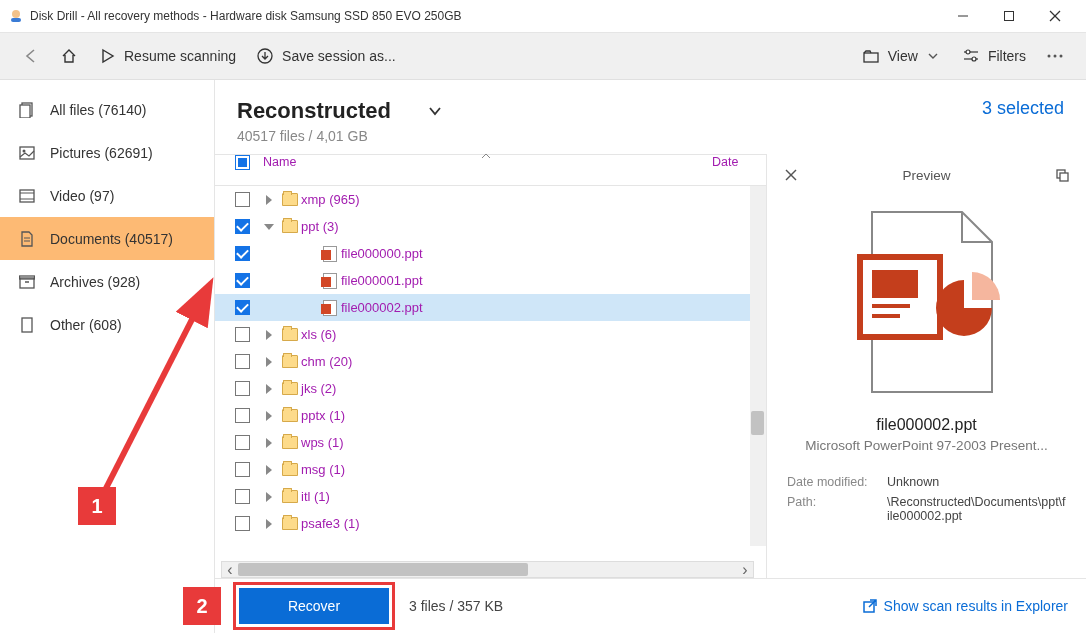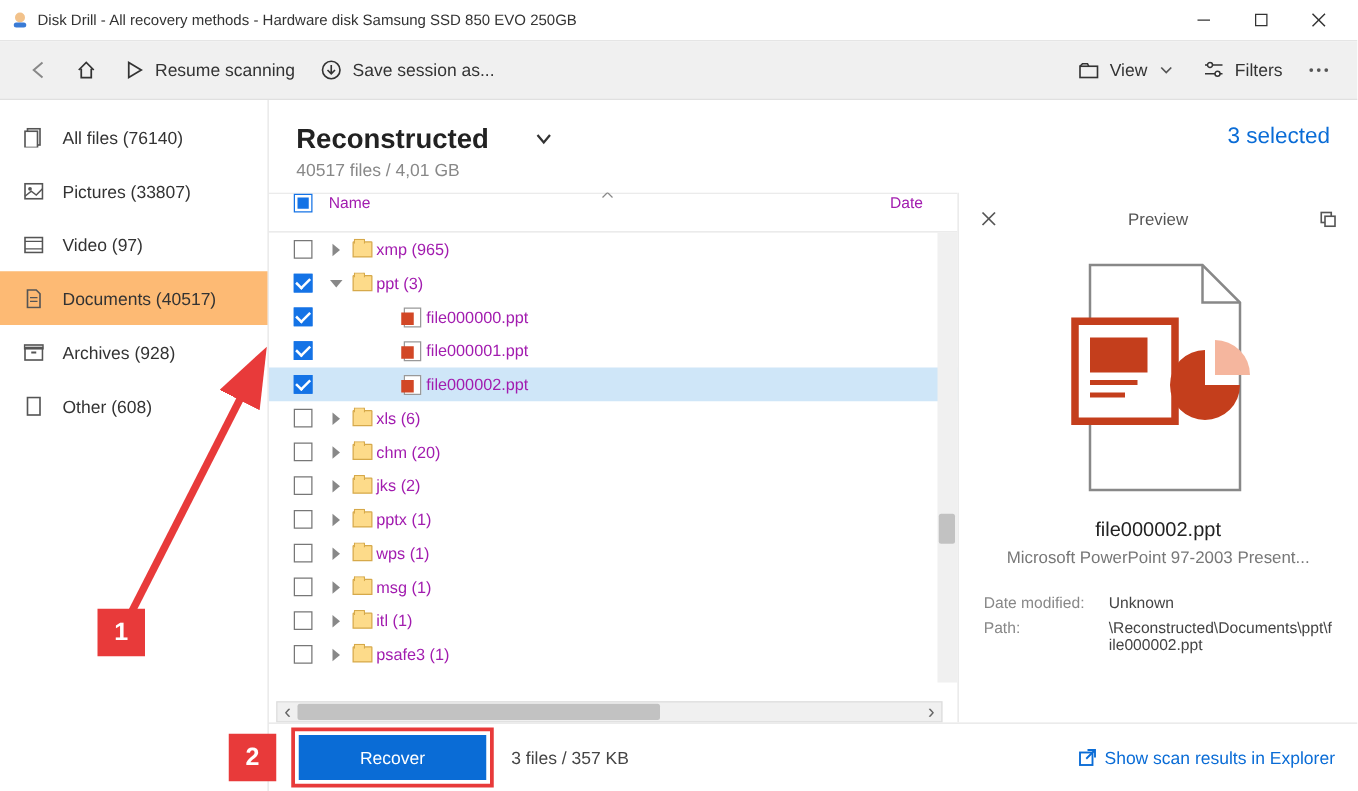--- a/index.html
+++ b/index.html
@@ -210,21 +210,21 @@
       <span>All files (76140)</span>
     </div>
     <div class="sidebar-item">
       <span class="sicon">
           <svg width="16" height="14">
             <rect x="1" y="1" width="14" height="12" fill="none" stroke="#555" stroke-width="1.3"></rect>
             <circle cx="5" cy="5" r="1.5" fill="#555"></circle>
             <path d="M1 11 L6 7 L10 10 L15 5" fill="none" stroke="#555" stroke-width="1.2"></path>
           </svg>
         </span>
-      <span>Pictures (33807)</span>
+      <span>Pictures (62691)</span>
     </div>
     <div class="sidebar-item">
       <span class="sicon">
           <svg width="16" height="14">
             <rect x="1" y="1" width="14" height="12" fill="none" stroke="#555" stroke-width="1.3"></rect>
             <line x1="1" y1="4" x2="15" y2="4" stroke="#555"></line>
             <line x1="1" y1="10" x2="15" y2="10" stroke="#555"></line>
           </svg>
         </span>
       <span>Video (97)</span>

